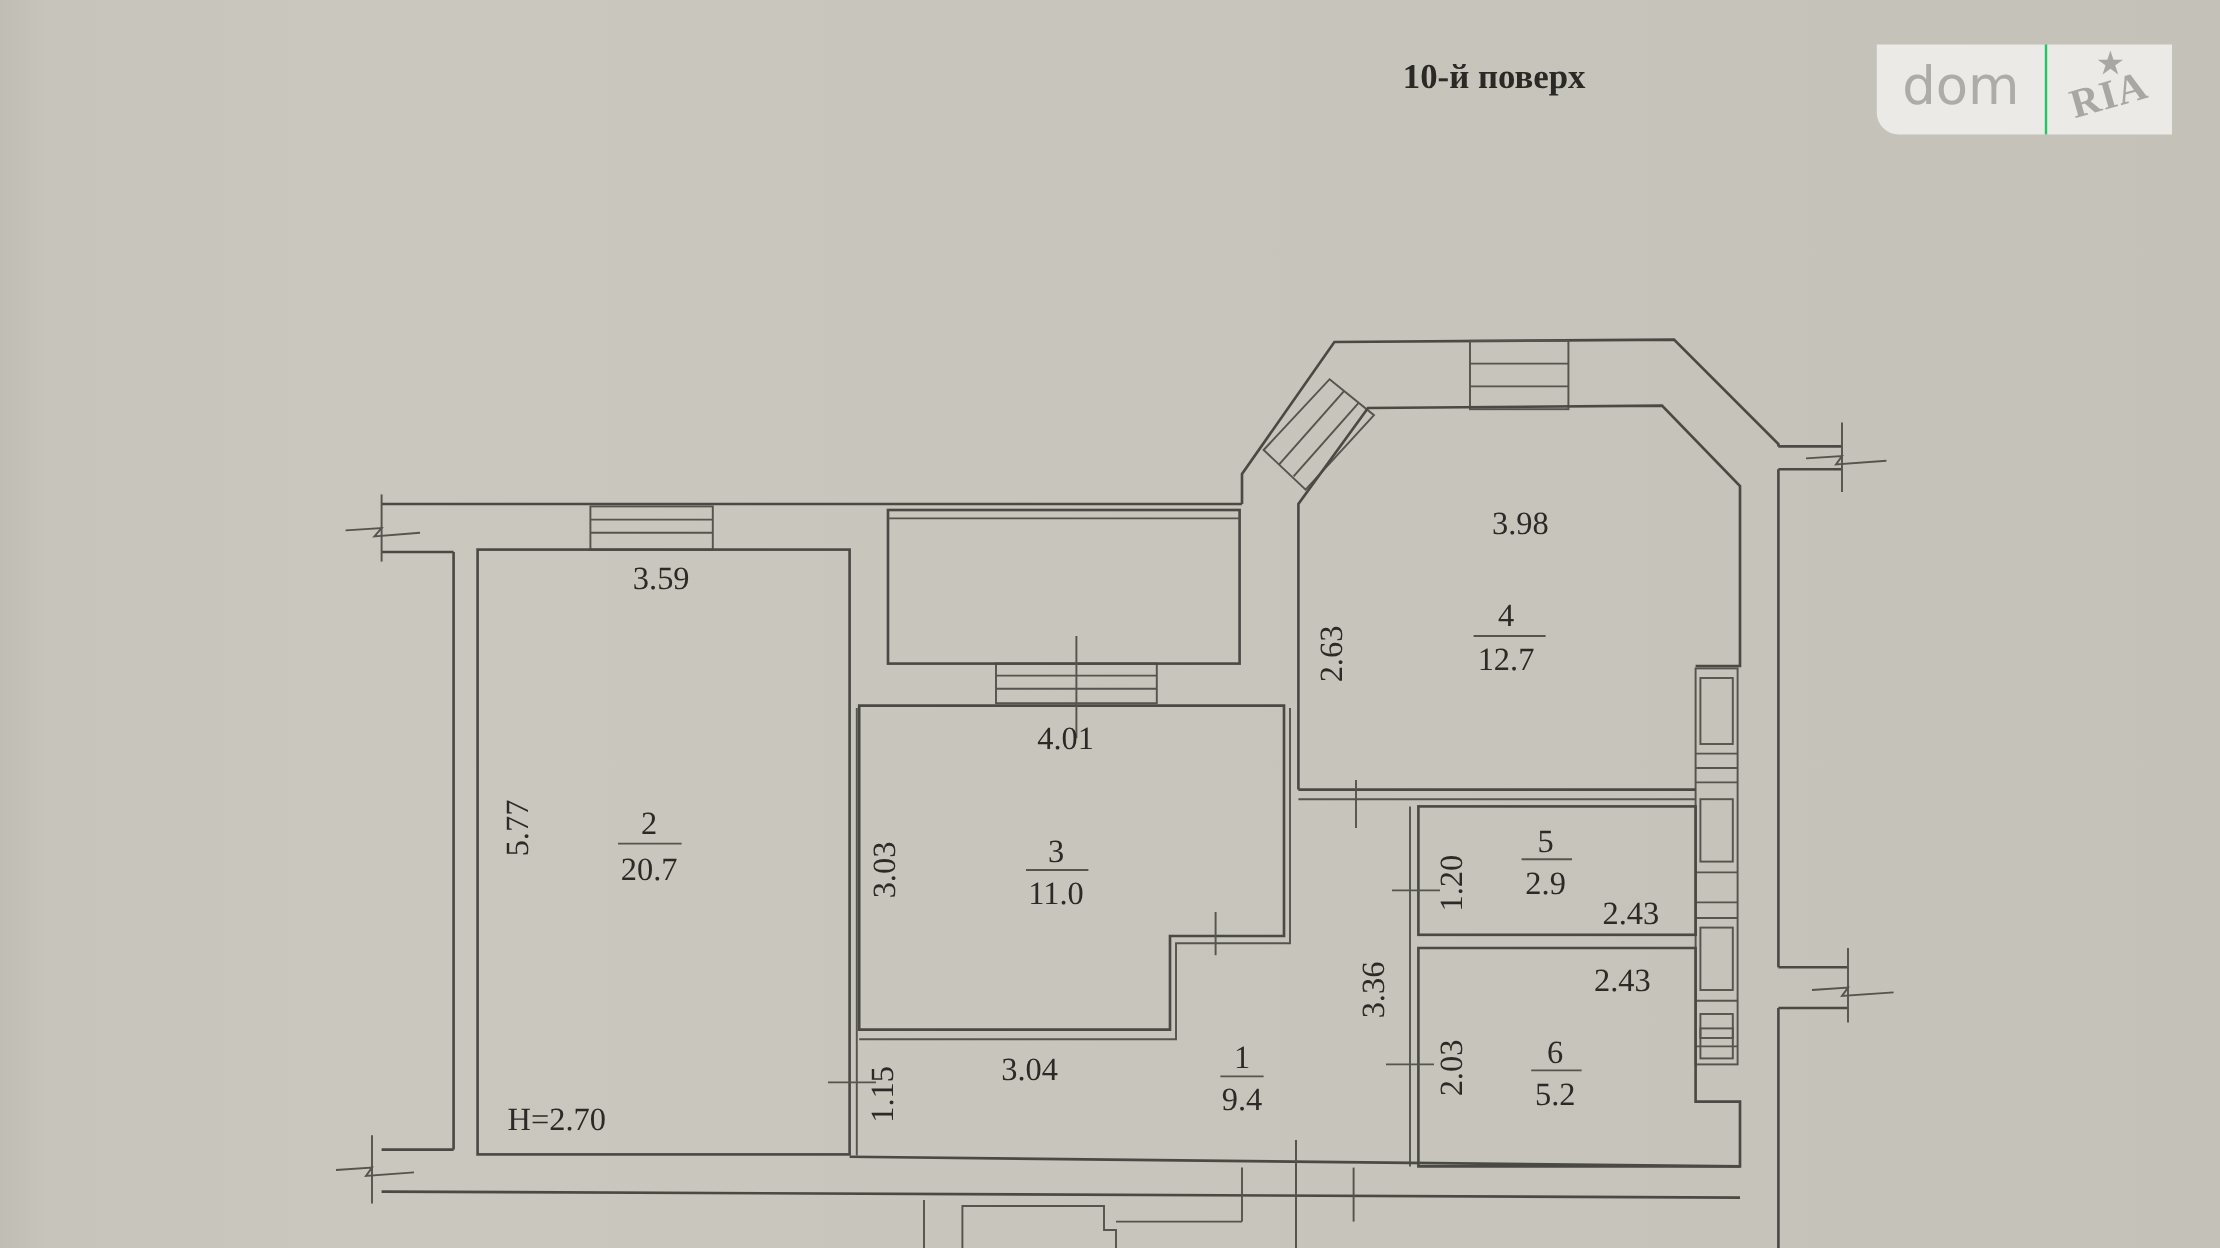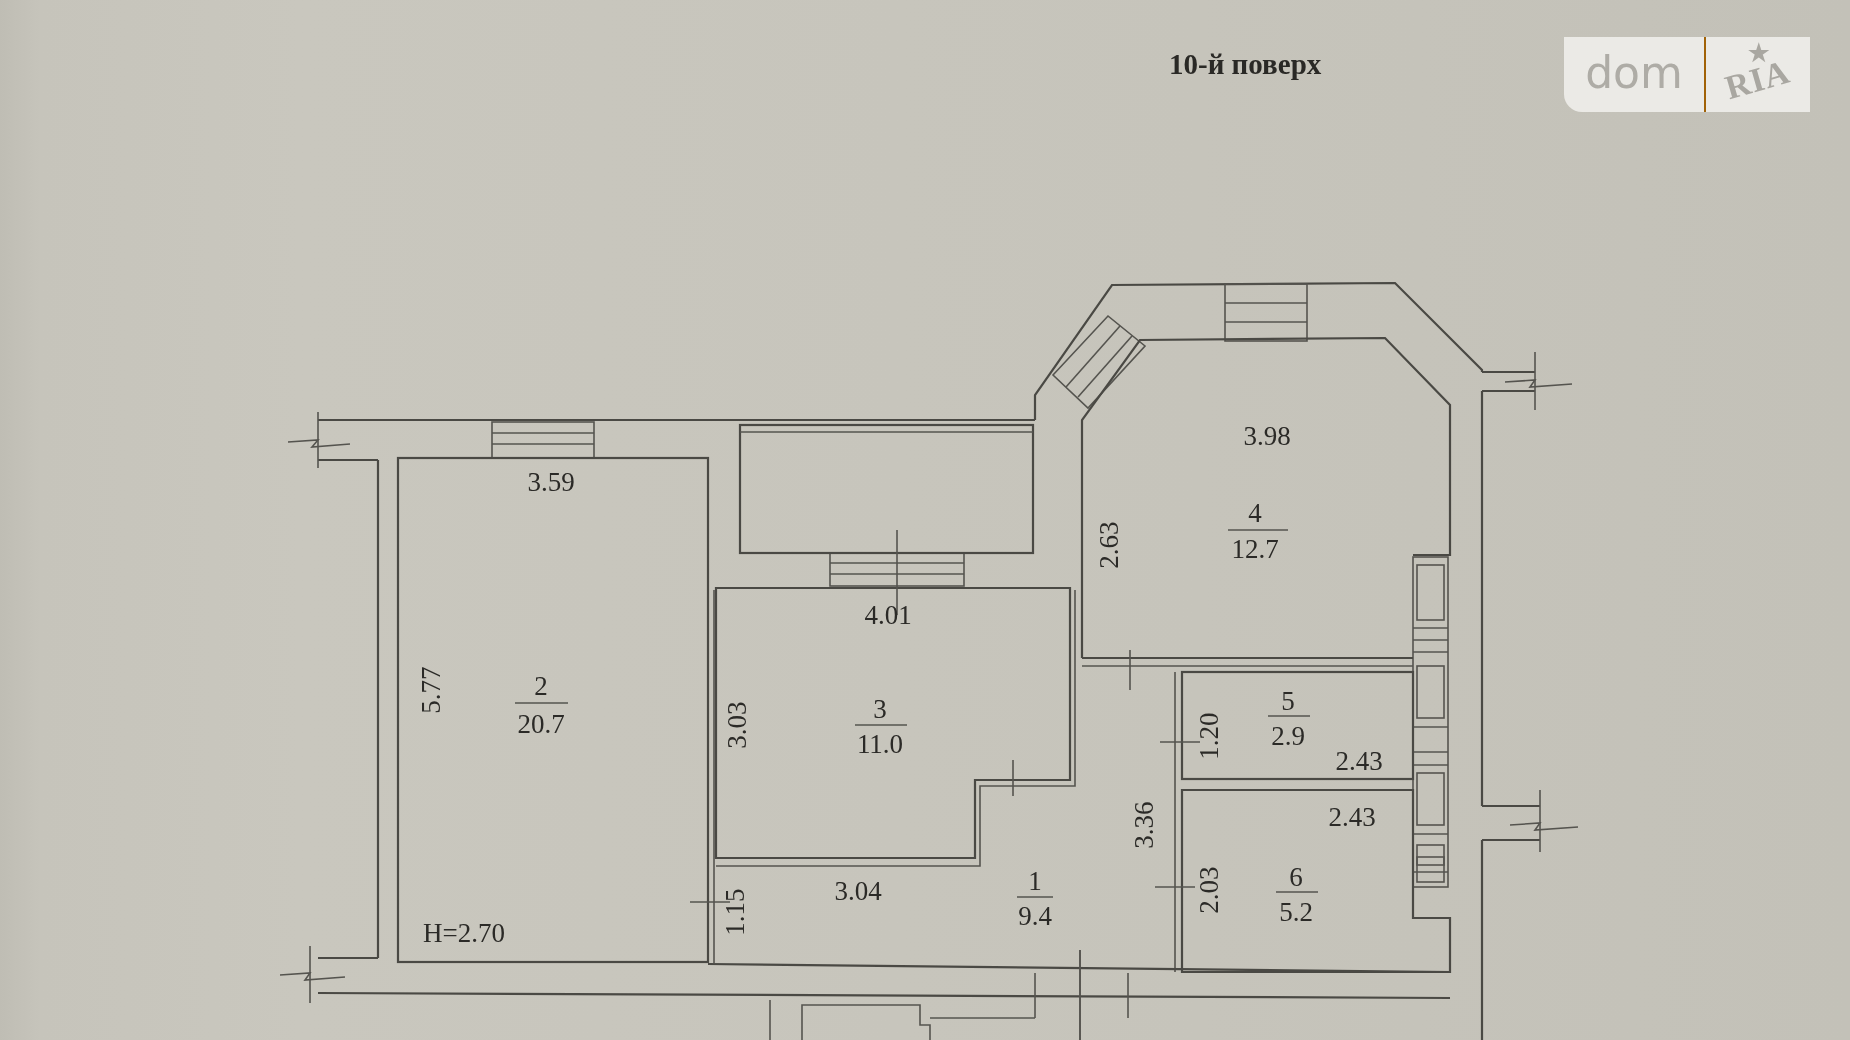--- a/index.html
+++ b/index.html
@@ -17,21 +17,21 @@
     position:absolute; left:1128px; top:48px; font-size:29px; font-weight:bold;
     font-family:"Liberation Serif","DejaVu Serif",serif; color:#2a2926;margin-left:41px;
   }
   .logo {
     position:absolute; left:1564px; top:37px; width:246px; height:75px;
     background:#ebeae6; border-radius:0 0 0 18px; display:flex; align-items:stretch;
   }
   .logo-dom {
     width:140px; display:flex; align-items:center; justify-content:center;
     font-family:"DejaVu Sans","Liberation Sans",sans-serif; font-size:44px; color:#aeaca6;
-    border-right:2px solid #a16207; padding-bottom:4px;
+    border-right:2px solid #22c55e; padding-bottom:4px;
   }
   .logo-ria {
     flex:1; display:flex; align-items:center; justify-content:center; position:relative;
     font-family:"Liberation Serif","DejaVu Serif",serif; font-weight:bold; font-size:34px; color:#a9a7a1;
   }
   .logo-ria span.txt { transform: rotate(-16deg); display:inline-block; letter-spacing:1px; margin-top:10px;}
   .logo-ria span.star { position:absolute; top:2px; left:42px; font-size:24px; color:#a9a7a1; }
 </style>
 </head>
 <body>

